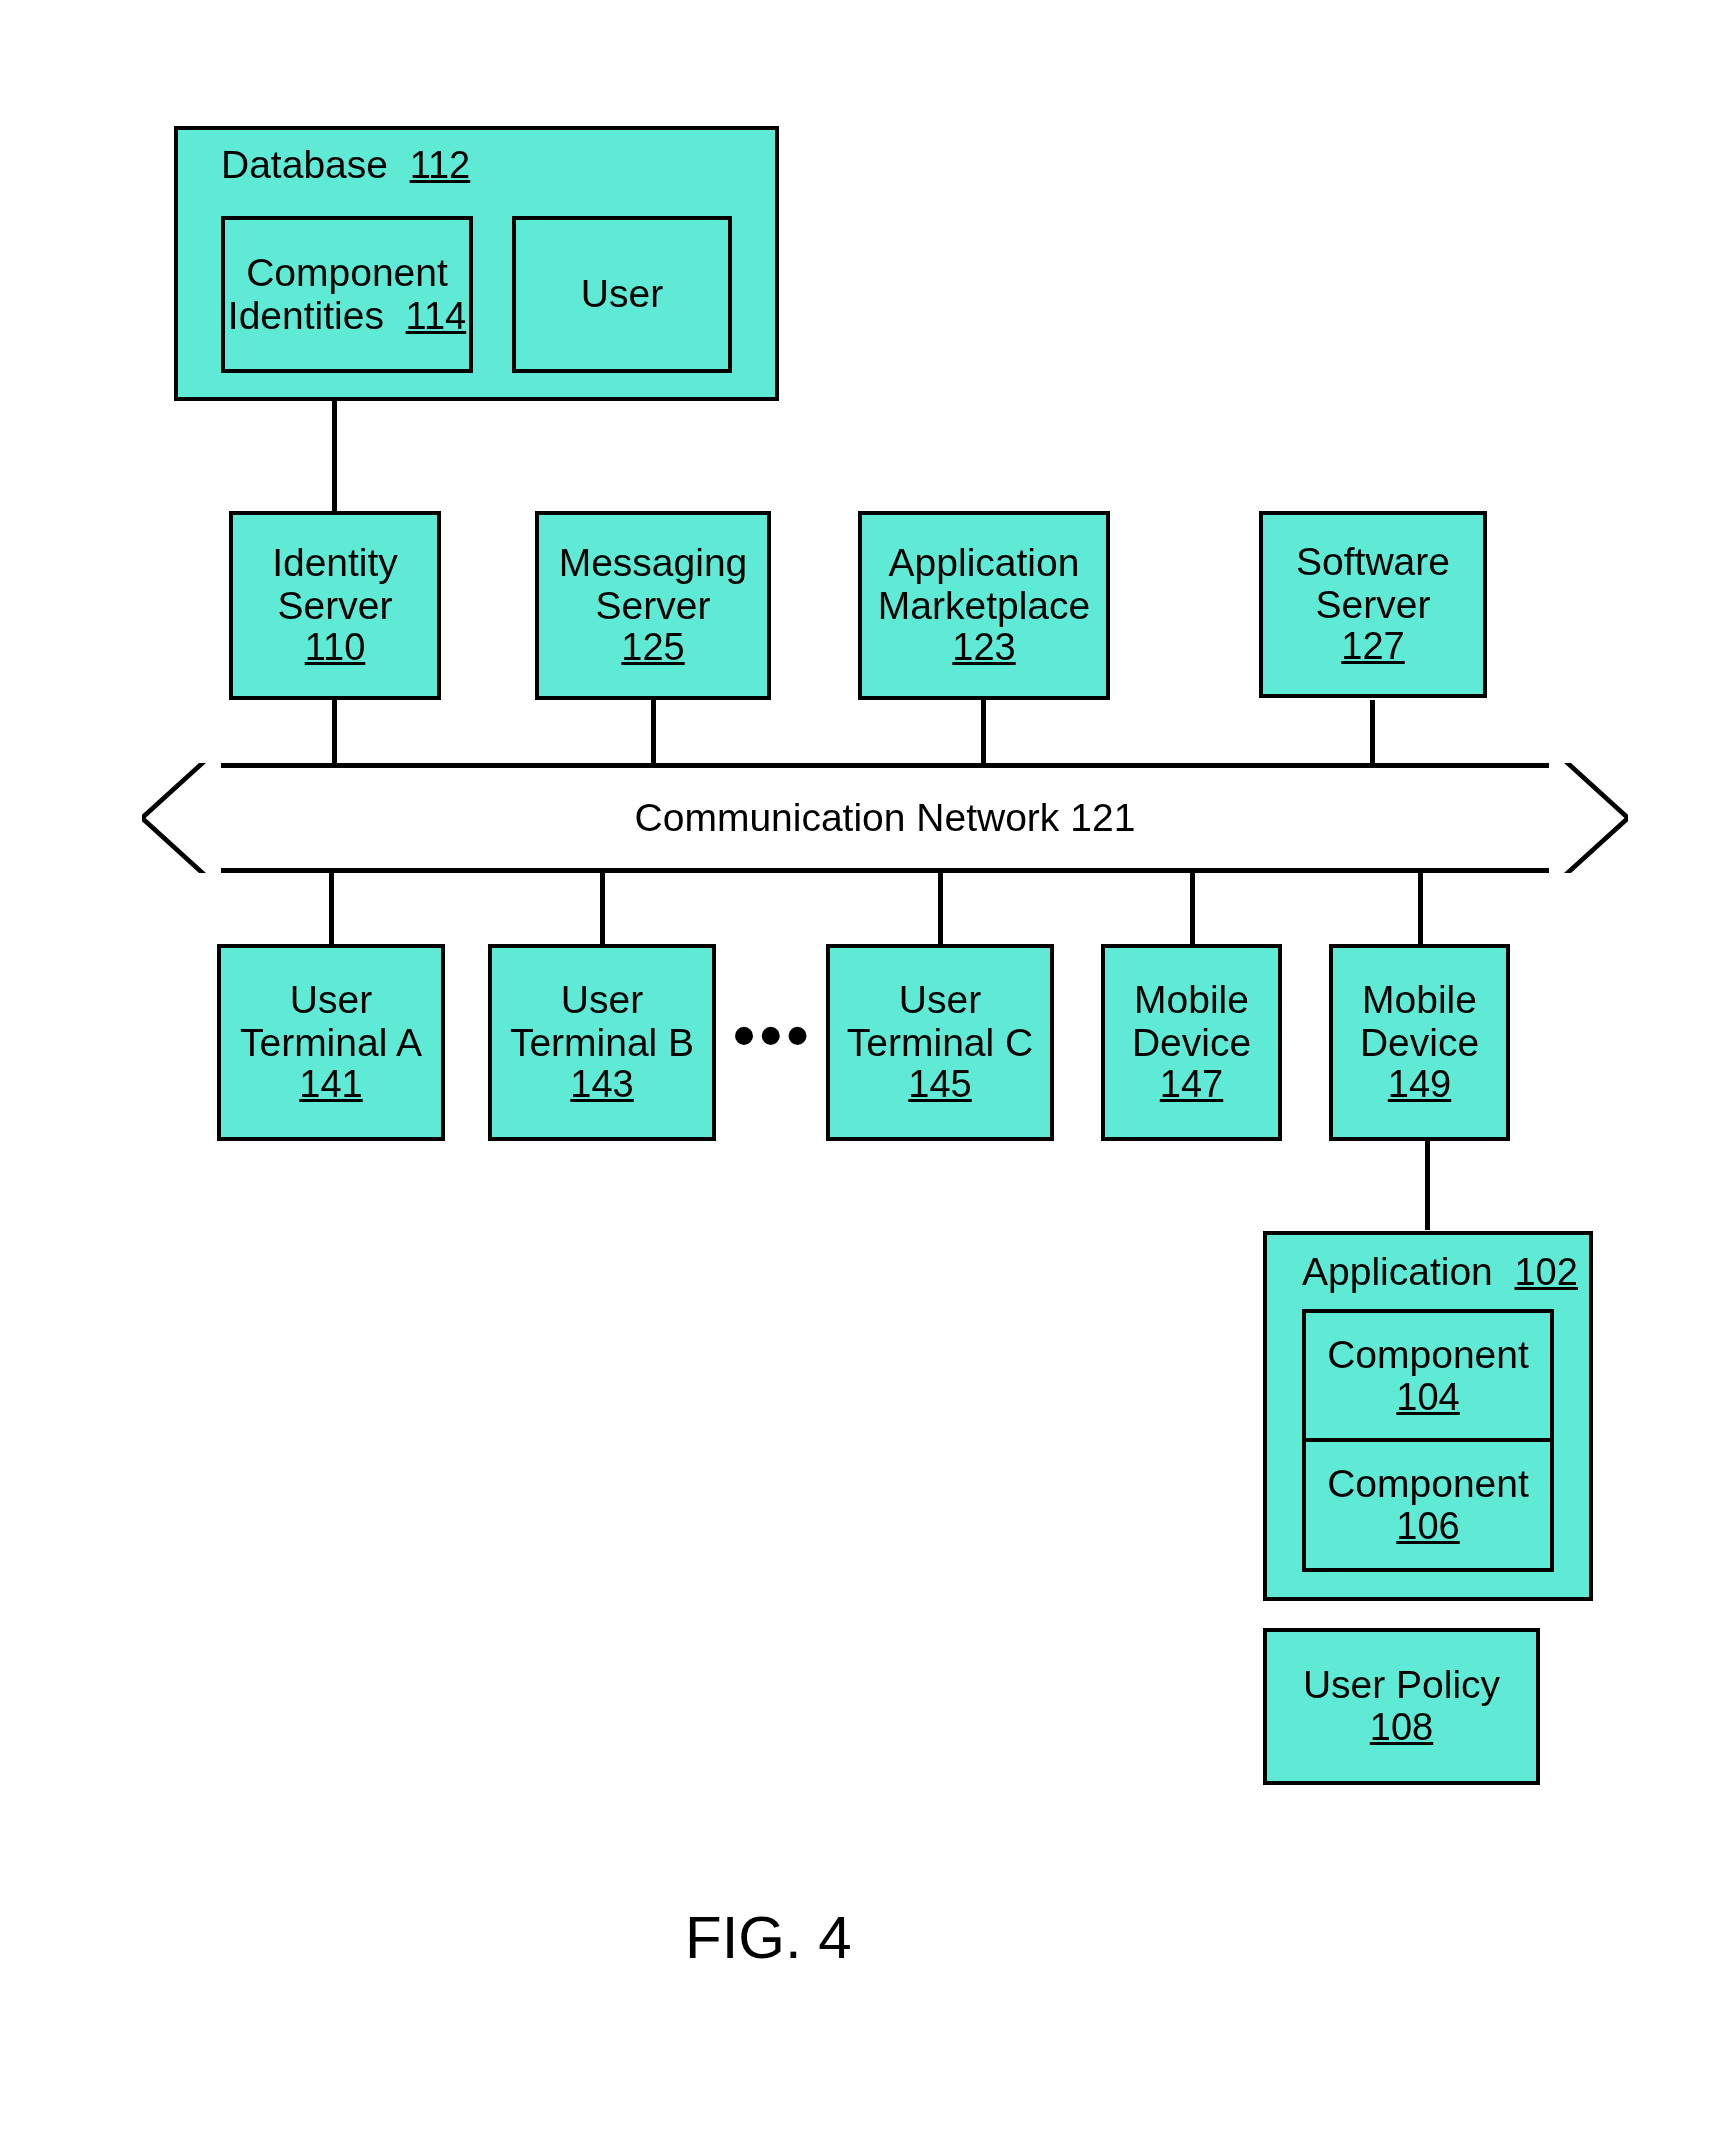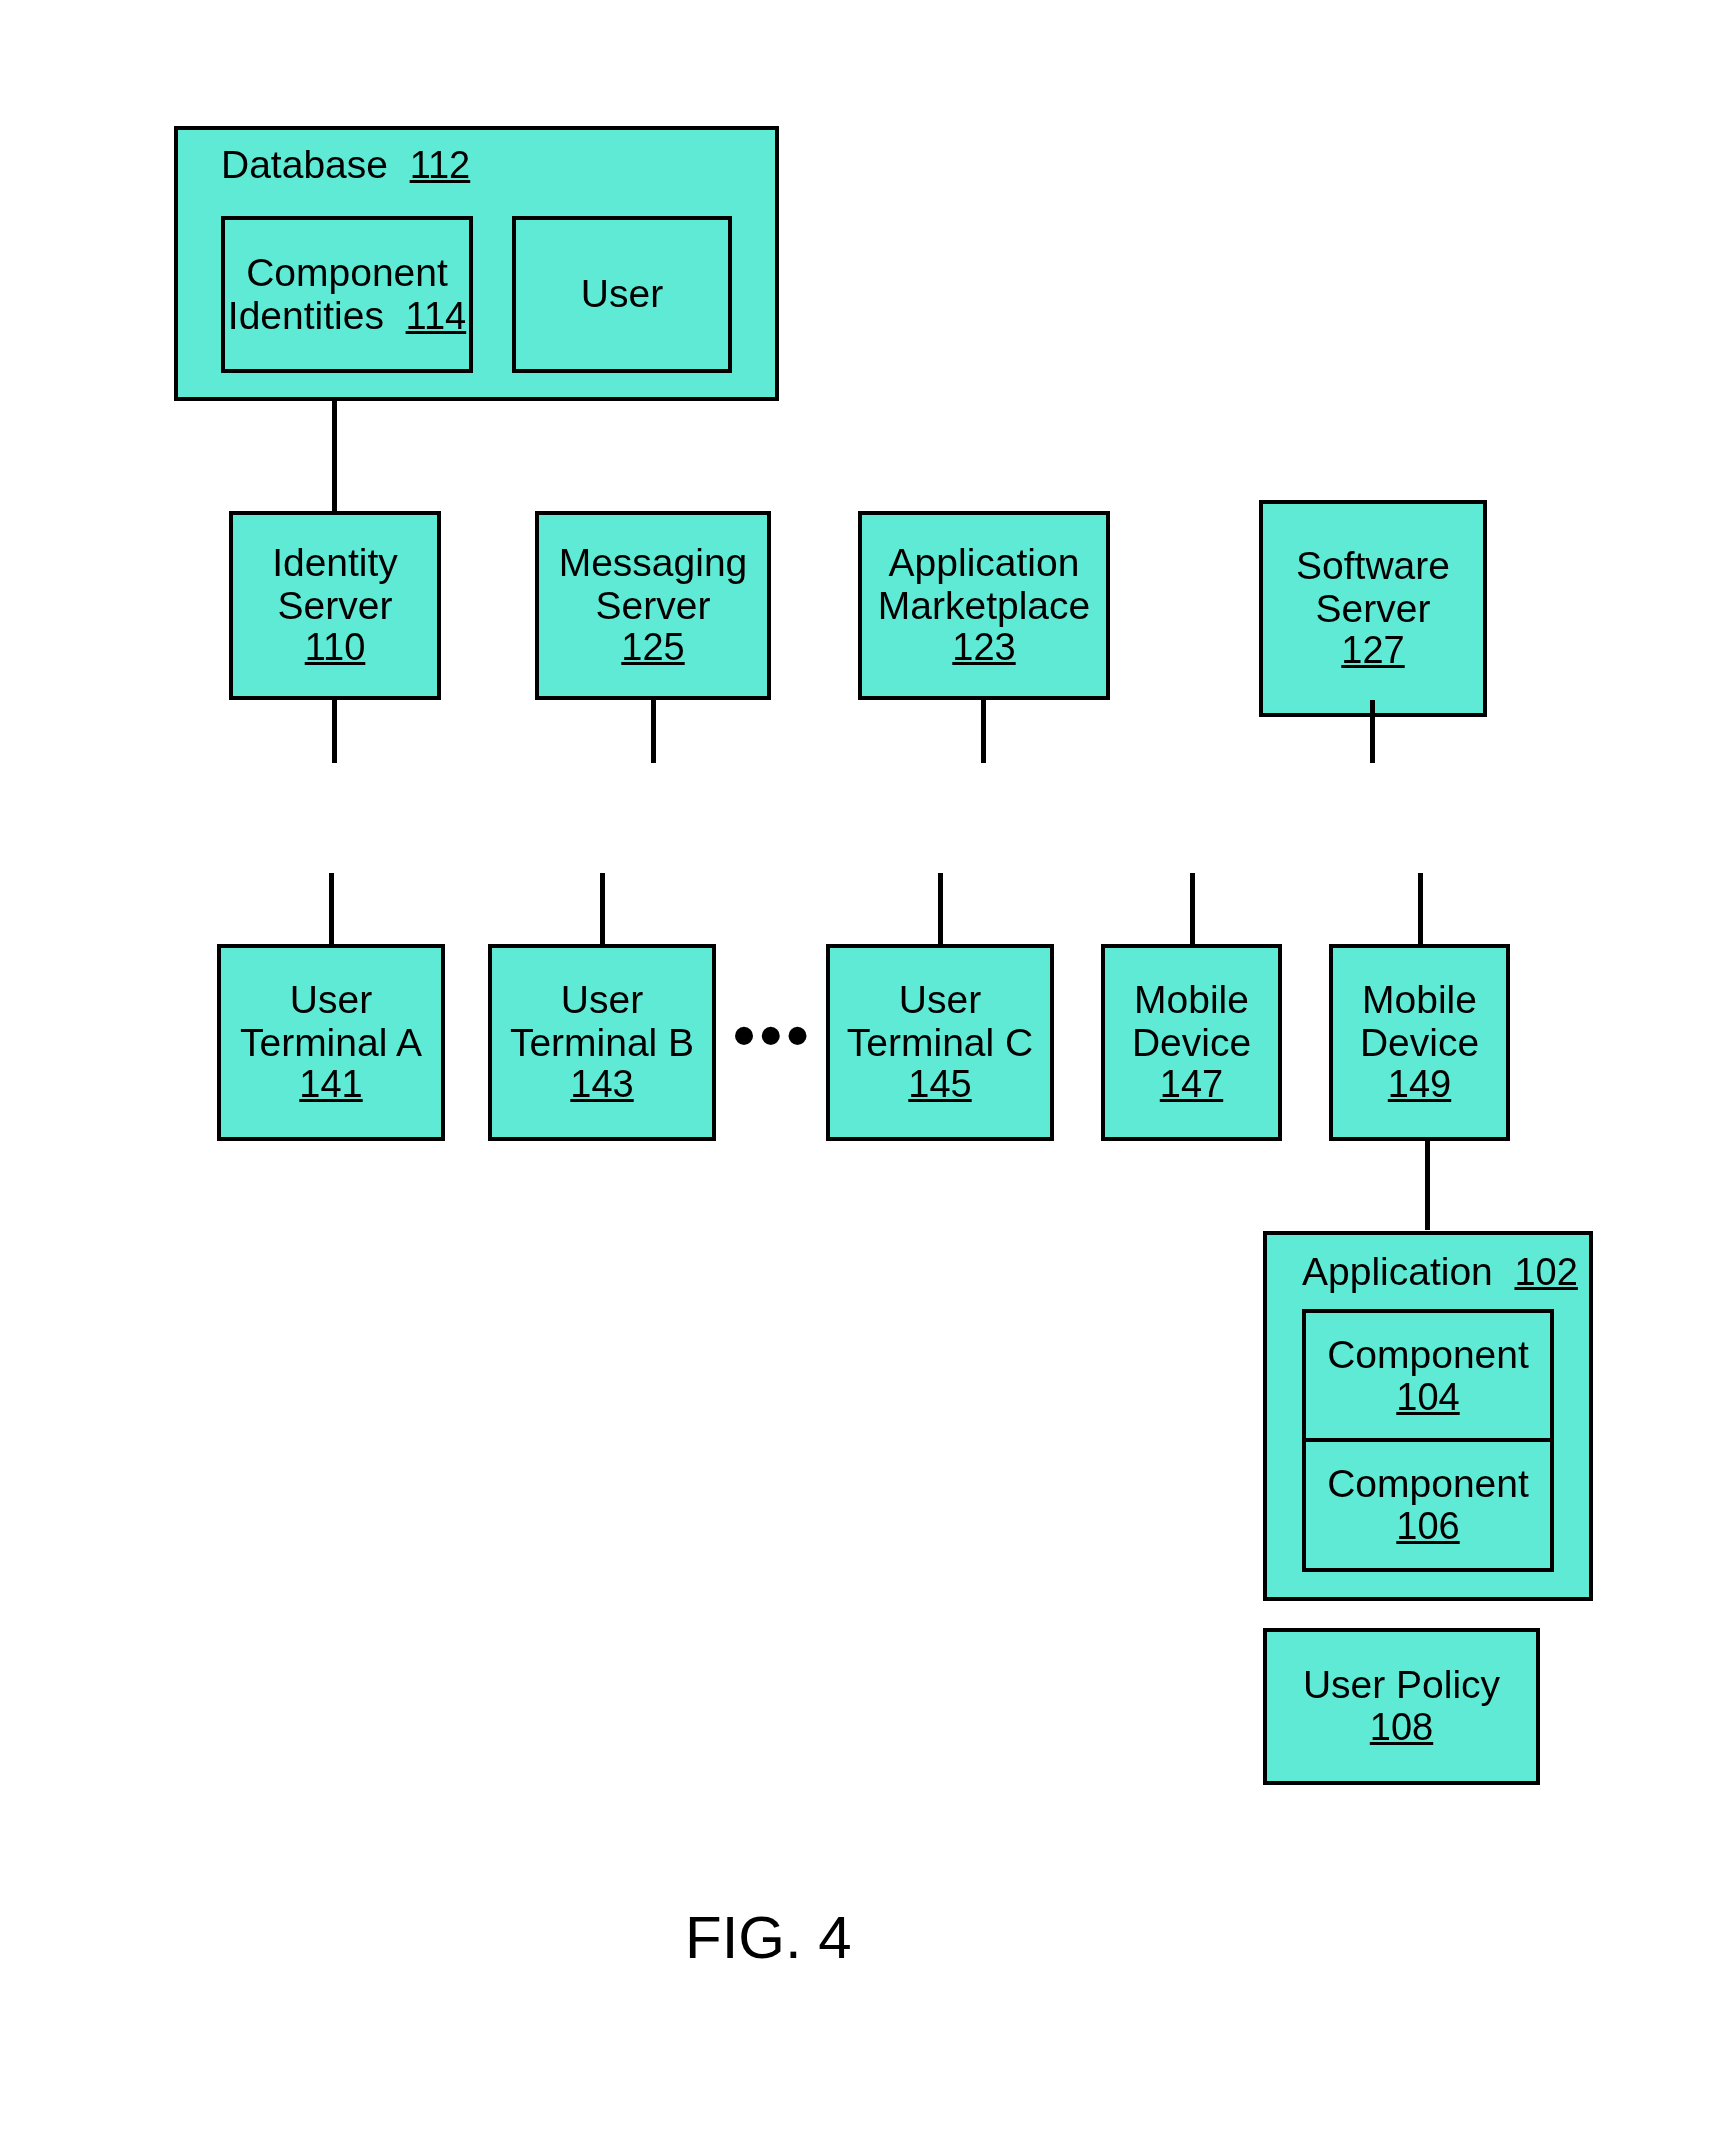--- a/index.html
+++ b/index.html
@@ -124,26 +124,44 @@
   <div class="box" style="left:495px; top:511px; width:236px; height:189px;">
     <span>Messaging</span>
     <span>Server</span>
     <span class="ref">125</span>
   </div>
   <div class="box" style="left:818px; top:511px; width:252px; height:189px;">
     <span>Application</span>
     <span>Marketplace</span>
     <span class="ref">123</span>
   </div>
-  <div class="box" style="left:1219px; top:500px; width:228px; height:217px;">
+  <div class="box" style="left:1219px; top:511px; width:228px; height:187px;">
     <span>Software</span>
     <span>Server</span>
     <span class="ref">127</span>
   </div>
 
+  <div class="dbl" style="left:102px; top:763px; width:1486px; height:110px;">
+    <div class="shaft-top"></div>
+    <div class="shaft-bot"></div>
+    <div class="head-l">
+      <svg viewBox="0 0 110 140">
+        <polyline points="110,0 110,-30 0,70 110,170 110,140" fill="none" stroke="#000" stroke-width="6" stroke-linejoin="miter"></polyline>
+      </svg>
+    </div>
+    <div class="head-r">
+      <svg viewBox="0 0 110 140">
+        <polyline points="110,0 110,-30 0,70 110,170 110,140" fill="none" stroke="#000" stroke-width="6" stroke-linejoin="miter"></polyline>
+      </svg>
+    </div>
+    <div class="label">
+      <span class="ln">Communication Network</span>
+      <span>121</span>
+    </div>
+  </div>
 
   <div class="box" style="left:177px; top:944px; width:228px; height:197px;">
     <span>User</span>
     <span>Terminal A</span>
     <span class="ref">141</span>
   </div>
   <div class="box" style="left:448px; top:944px; width:228px; height:197px;">
     <span>User</span>
     <span>Terminal B</span>
     <span class="ref">143</span>

